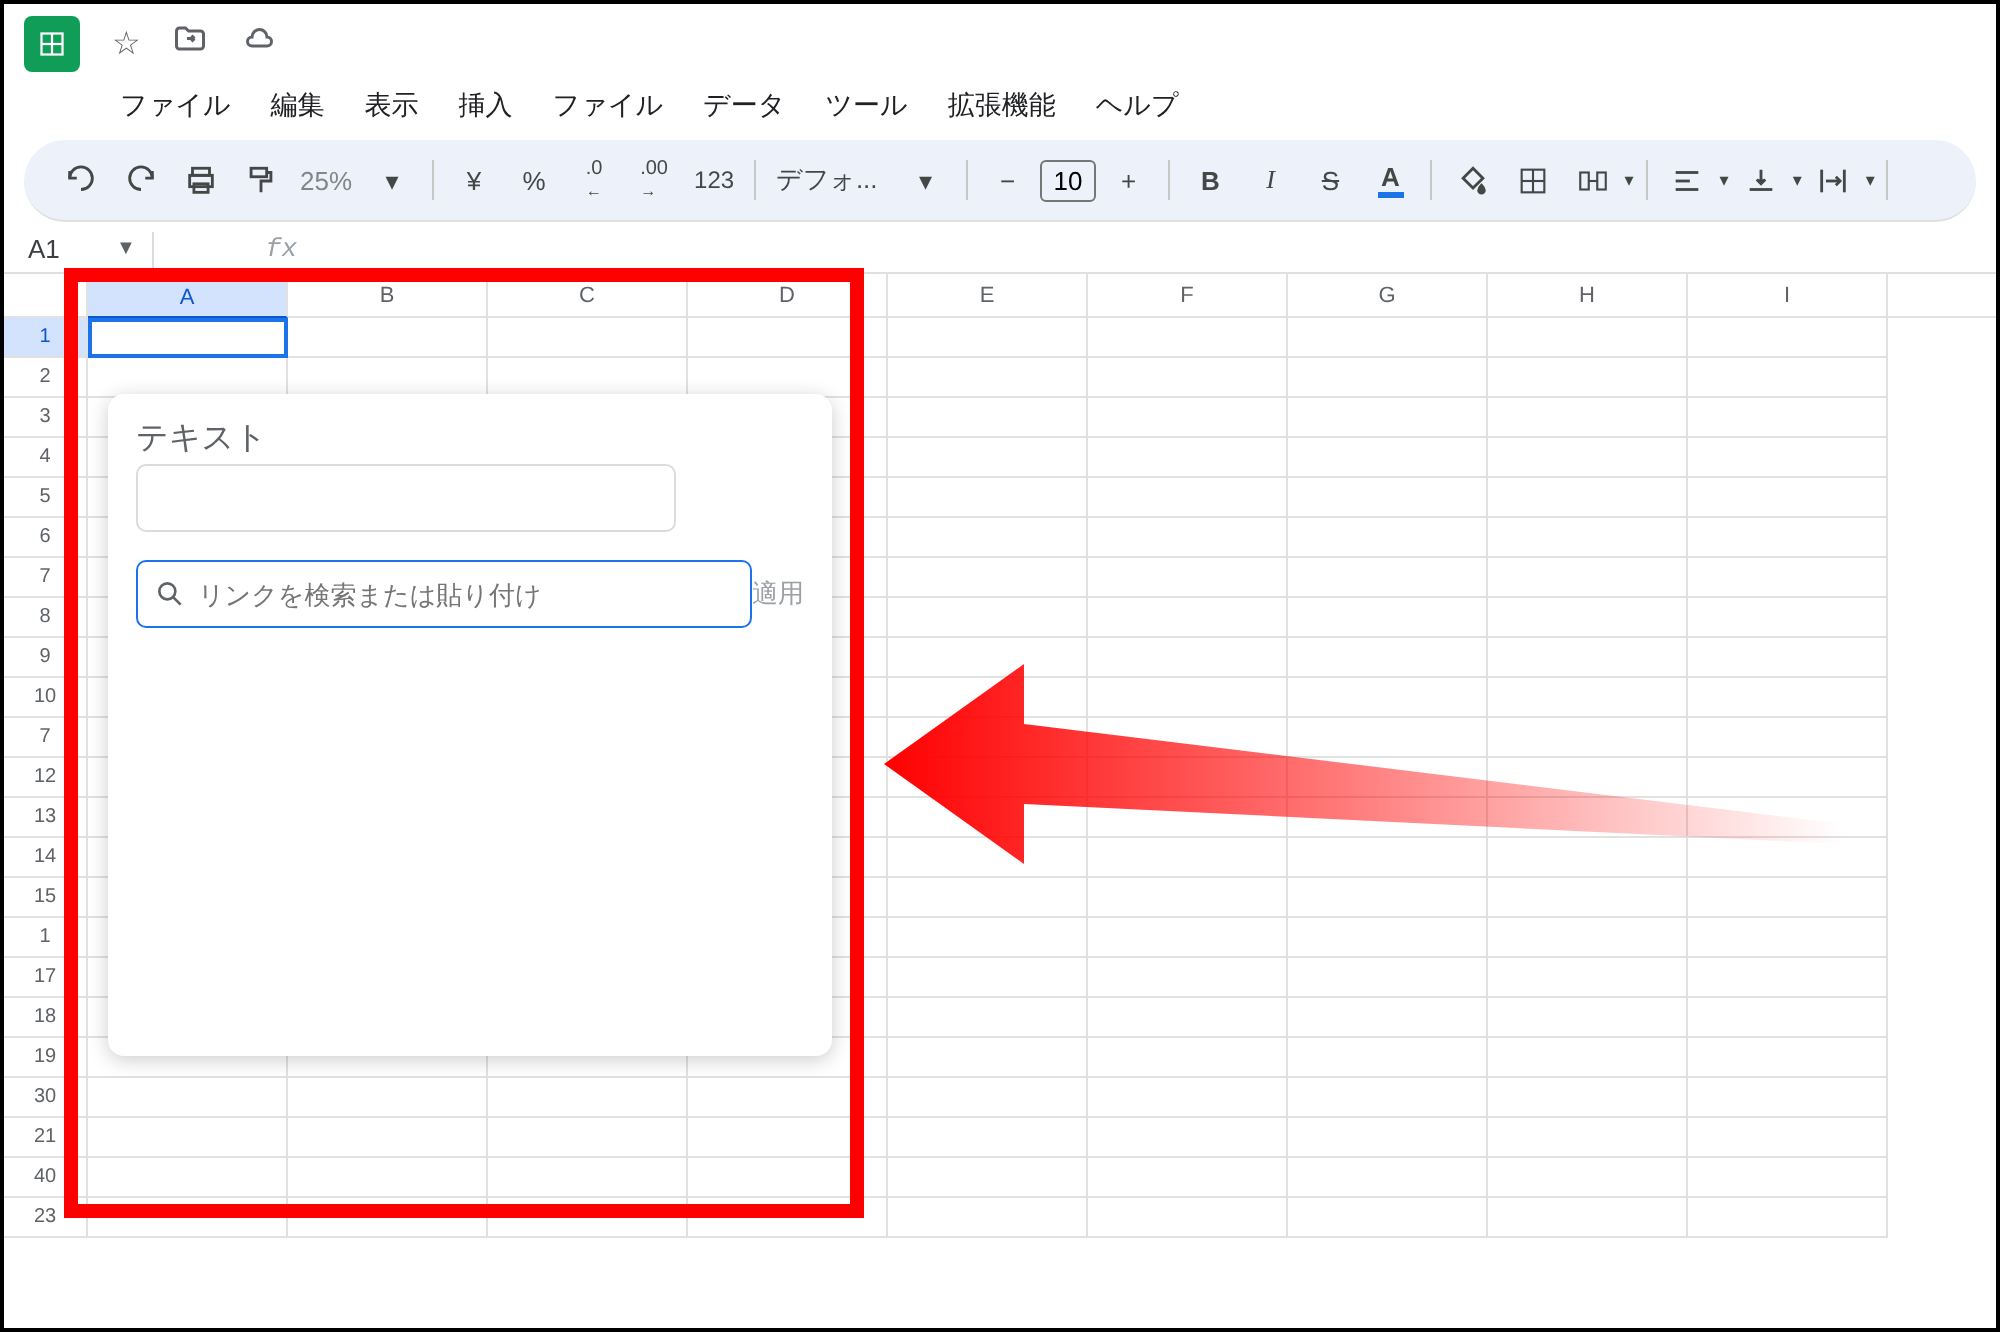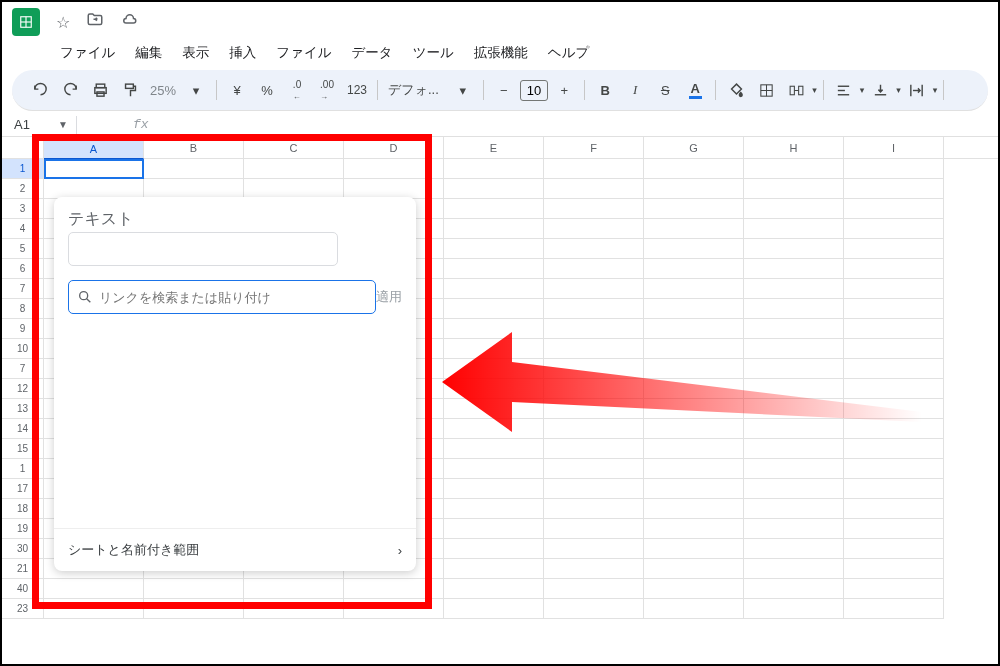--- a/index.html
+++ b/index.html
@@ -513,24 +513,20 @@
     <div class="dlg-link-input">
       <svg width="16" height="16" viewBox="0 0 24 24" fill="none" stroke="#5f6368" stroke-width="2">
           <circle cx="10" cy="10" r="6"></circle>
           <line x1="20" y1="20" x2="14.5" y2="14.5"></line>
         </svg>
       <input placeholder="リンクを検索または貼り付け" style="">
     </div>
     <span class="dlg-apply">適用</span>
   </div>
   <div class="dlg-spacer"></div>
-  <div class="dlg-footer">
-    <span>シートと名前付き範囲</span>
-    <span>›</span>
-  </div>
 </div>
 
 <div class="arrow-annotation">
   <svg width="500" height="130" viewBox="0 0 500 130">
     <defs>
         <linearGradient id="redfade" x1="0%" y1="0%" x2="100%" y2="0%">
           <stop offset="0%" stop-color="#ff0000"></stop>
           <stop offset="100%" stop-color="#ff0000" stop-opacity="0"></stop>
         </linearGradient>
       </defs>

